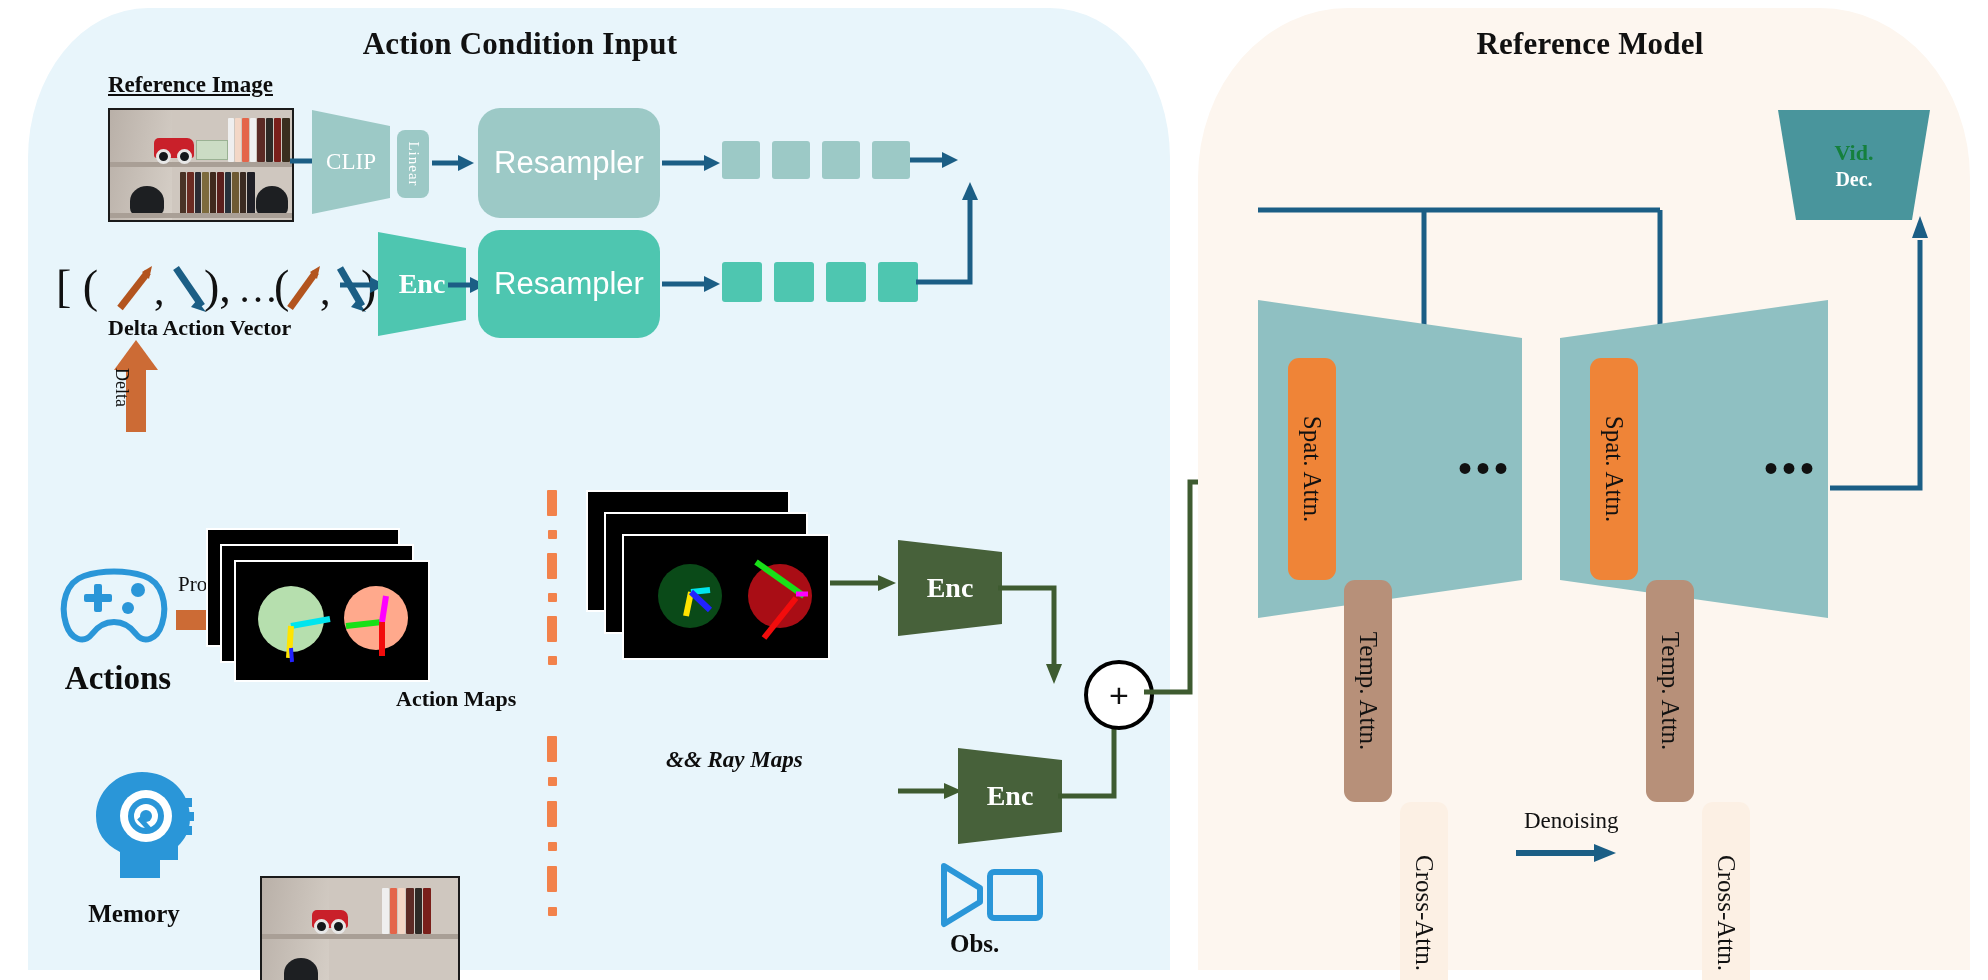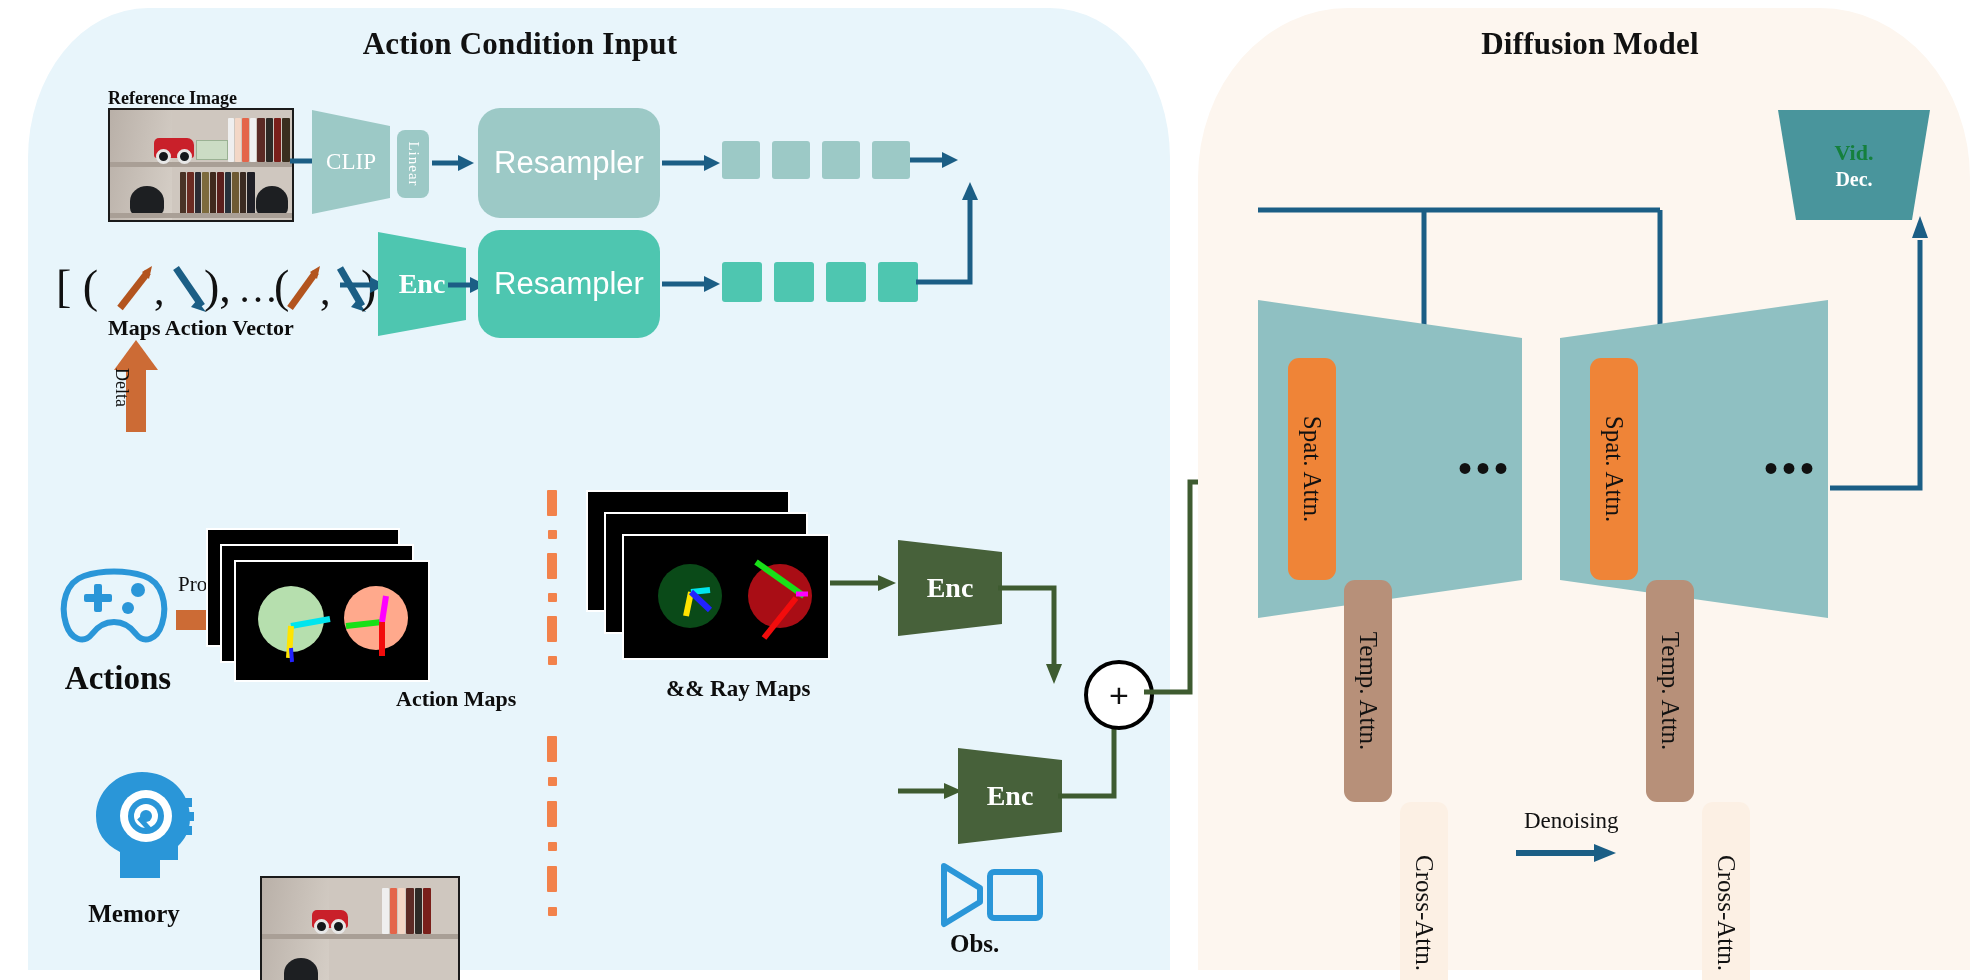--- a/index.html
+++ b/index.html
@@ -54,21 +54,21 @@
   .dots{font-size:40px;letter-spacing:4px;color:#111;font-family:"Liberation Sans",sans-serif;}
   .dashdiv i{display:block;background:#f2824b;margin:0 auto;border-radius:1px;}
   .arrowtxt{font-size:21px;color:#111;font-family:"Liberation Serif",serif;}
 </style>
 </head>
 <body>
 
 <div class="abs" id="left-panel"></div>
 <div class="abs panel-title" style="left:330px;top:26px;width:380px;">Action Condition Input</div>
 
-<div class="abs lbl" style="left:108px;top:88px;font-size:18px;">Reference Image</div>
+<div class="abs lbl" style="left:108px;top:72px;font-size:23px;text-decoration:underline;">Reference Image</div>
 
 <div class="abs photo" style="left:108px;top:108px;width:182px;height:110px;">
   <div class="wallL"></div>
   <div class="shelf" style="top:0;height:52px;background:transparent;"></div>
   <div class="shelf-edge" style="top:52px;"></div>
   <div class="car" style="left:44px;top:28px;width:40px;height:20px;"></div>
   <div class="book" style="left:118px;width:6px;height:44px;background:#efefef;top:8px;"></div>
   <div class="book" style="left:125px;width:6px;height:44px;background:#f3d7c6;top:8px;"></div>
   <div class="book" style="left:132px;width:7px;height:44px;background:#e4654a;top:8px;"></div>
   <div class="book" style="left:140px;width:6px;height:44px;background:#f0f0f0;top:8px;"></div>
@@ -147,21 +147,21 @@
     <text x="182" y="52" font-family="Liberation Serif, serif" font-size="40" fill="#111">…</text>
     <text x="218" y="52" font-family="Liberation Serif, serif" font-size="46" fill="#111">(</text>
     <line x1="234" y1="58" x2="260" y2="22" stroke="#b3541e" stroke-width="7"></line>
     <polygon points="264,16 254,22 261,29" fill="#b3541e"></polygon>
     <text x="264" y="54" font-family="Liberation Serif, serif" font-size="42" fill="#111">,</text>
     <line x1="284" y1="18" x2="306" y2="56" stroke="#1b5e85" stroke-width="7"></line>
     <polygon points="310,62 301,50 295,57" fill="#1b5e85"></polygon>
     <text x="305" y="52" font-family="Liberation Serif, serif" font-size="46" fill="#111">)]</text>
   </svg>
 </div>
-<div class="abs lbl" style="left:108px;top:315px;font-size:22px;">Maps Action Vector</div>
+<div class="abs lbl" style="left:108px;top:315px;font-size:22px;">Delta Action Vector</div>
 
 <svg class="abs" style="left:340px;top:272px;width:46px;height:26px;" viewBox="0 0 46 26">
   <line x1="0" y1="13" x2="32" y2="13" stroke="#1b5e85" stroke-width="5"></line>
   <polygon points="30,5 46,13 30,21" fill="#1b5e85"></polygon>
 </svg>
 
 <div class="abs" style="left:378px;top:232px;width:88px;height:104px;">
   <svg width="88" height="104" viewBox="0 0 88 104" style="position:absolute;left:0;top:0;">
     <polygon points="0,0 88,16 88,88 0,104" fill="#4ec6b0"></polygon>
   </svg>
@@ -258,21 +258,21 @@
       <line x1="33" y1="28" x2="52" y2="46" stroke="#2222ff" stroke-width="6"></line>
     </svg>
     <div class="abs" style="left:124px;top:28px;width:64px;height:64px;border-radius:50%;background:#a90d15;"></div>
     <svg class="abs" style="left:110px;top:18px;width:100px;height:100px;" viewBox="0 0 100 100">
       <line x1="22" y1="8" x2="70" y2="42" stroke="#18e018" stroke-width="6"></line>
       <line x1="62" y1="40" x2="74" y2="40" stroke="#ff00ff" stroke-width="5"></line>
       <line x1="62" y1="44" x2="30" y2="84" stroke="#f20c0c" stroke-width="6"></line>
     </svg>
   </div>
 </div>
-<div class="abs lbl" style="left:666px;top:676px;font-size:23px;">&amp;&amp; Ray Maps</div>
+<div class="abs lbl" style="left:666px;top:747px;font-size:23px;font-style:italic;">&amp;&amp; Ray Maps</div>
 
 <svg class="abs" style="left:830px;top:570px;width:66px;height:26px;" viewBox="0 0 66 26">
   <line x1="0" y1="13" x2="50" y2="13" stroke="#3e5b30" stroke-width="5"></line>
   <polygon points="48,5 66,13 48,21" fill="#3e5b30"></polygon>
 </svg>
 
 <div class="abs" style="left:898px;top:540px;width:104px;height:96px;">
   <svg width="104" height="96" viewBox="0 0 104 96" style="position:absolute;left:0;top:0;">
     <polygon points="0,0 104,12 104,84 0,96" fill="#47613a"></polygon>
   </svg>
@@ -354,21 +354,21 @@
 <div class="abs plus" style="left:1084px;top:660px;width:62px;height:62px;">
   <span>+</span>
 </div>
 
 <svg class="abs" style="left:1144px;top:470px;width:130px;height:226px;" viewBox="0 0 130 226">
   <polyline points="0,222 46,222 46,12 108,12" fill="none" stroke="#3e5b30" stroke-width="5"></polyline>
   <polygon points="106,4 126,12 106,20" fill="#3e5b30"></polygon>
 </svg>
 
 <div class="abs" id="right-panel"></div>
-<div class="abs panel-title" style="left:1390px;top:26px;width:400px;">Diffusion Model</div>
+<div class="abs panel-title" style="left:1390px;top:26px;width:400px;">Reference Model</div>
 
 <svg class="abs" style="left:1258px;top:196px;width:632px;height:190px;" viewBox="0 0 632 190">
   <polyline points="0,14 402,14" fill="none" stroke="#1b5e85" stroke-width="5"></polyline>
   <polyline points="166,14 166,148" fill="none" stroke="#1b5e85" stroke-width="5"></polyline>
   <polygon points="158,144 166,166 174,144" fill="#1b5e85"></polygon>
   <polyline points="402,14 402,148" fill="none" stroke="#1b5e85" stroke-width="5"></polyline>
   <polygon points="394,144 402,166 410,144" fill="#1b5e85"></polygon>
 </svg>
 
 <div class="abs" style="left:1258px;top:300px;width:264px;height:318px;">

